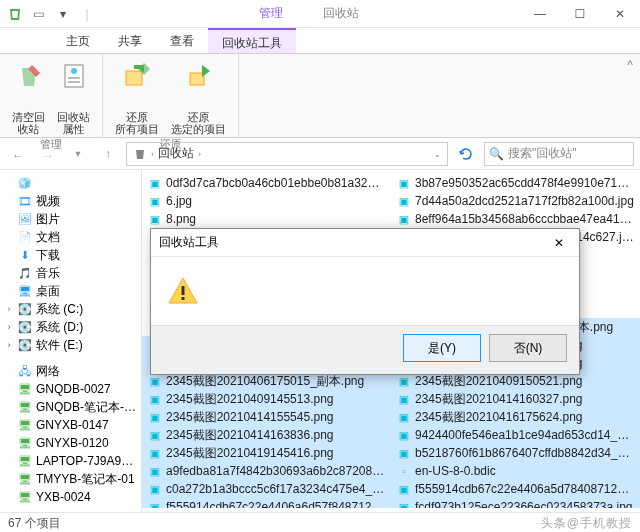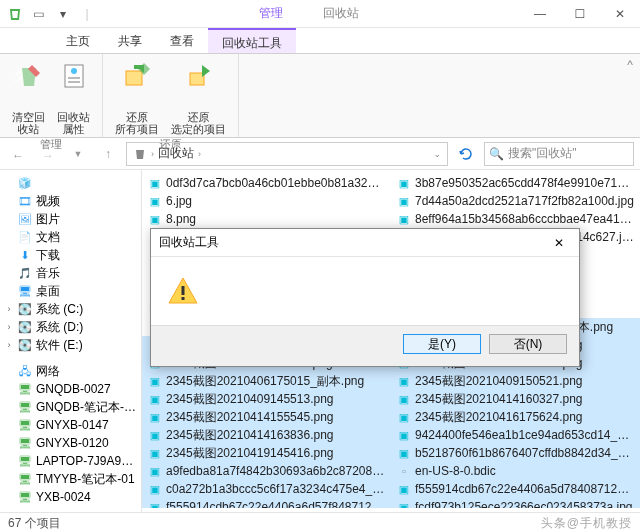--- a/index.html
+++ b/index.html
@@ -57,21 +57,21 @@
 
 .statusbar { height: 22px; border-top: 1px solid #e5e5e5; display: flex; align-items: center; padding: 0 8px; color: #555; justify-content: space-between; }
 .watermark { color: #aaa; font-size: 12px; letter-spacing: 1px; }
 
 .dialog { position: absolute; left: 150px; top: 228px; width: 430px; background: #fff; border: 1px solid #888; box-shadow: 2px 2px 12px rgba(0,0,0,0.3); }
 .dialog-title { height: 28px; display: flex; align-items: center; justify-content: space-between; padding: 0 8px; background: #fff; border-bottom: 1px solid #e5e5e5; }
 .dialog-close { width: 24px; height: 20px; display: flex; align-items: center; justify-content: center; }
 .dialog-body { padding: 18px 16px; display: flex; align-items: center; gap: 14px; }
 .warn-icon { width: 32px; height: 32px; }
 .dialog-footer { padding: 8px 12px 12px; display: flex; justify-content: flex-end; gap: 8px; background: #f0f0f0; border-top: 1px solid #ddd; }
-.dlg-btn { min-width: 78px; height: 20px; border: 1px solid #aaa; background: #e8e8e8; display: flex; align-items: center; justify-content: center; }
+.dlg-btn { min-width: 78px; height: 28px; border: 1px solid #aaa; background: #e8e8e8; display: flex; align-items: center; justify-content: center; }
 .dlg-btn.primary { border: 1px solid #2196f3; background: #e3f2fd; }
 svg { display: block; }
 </style>
 </head>
 <body>
 
 <div class="titlebar">
   <div class="qat">
     <div class="qat-btn">
       <svg width="16" height="16" viewBox="0 0 16 16">

